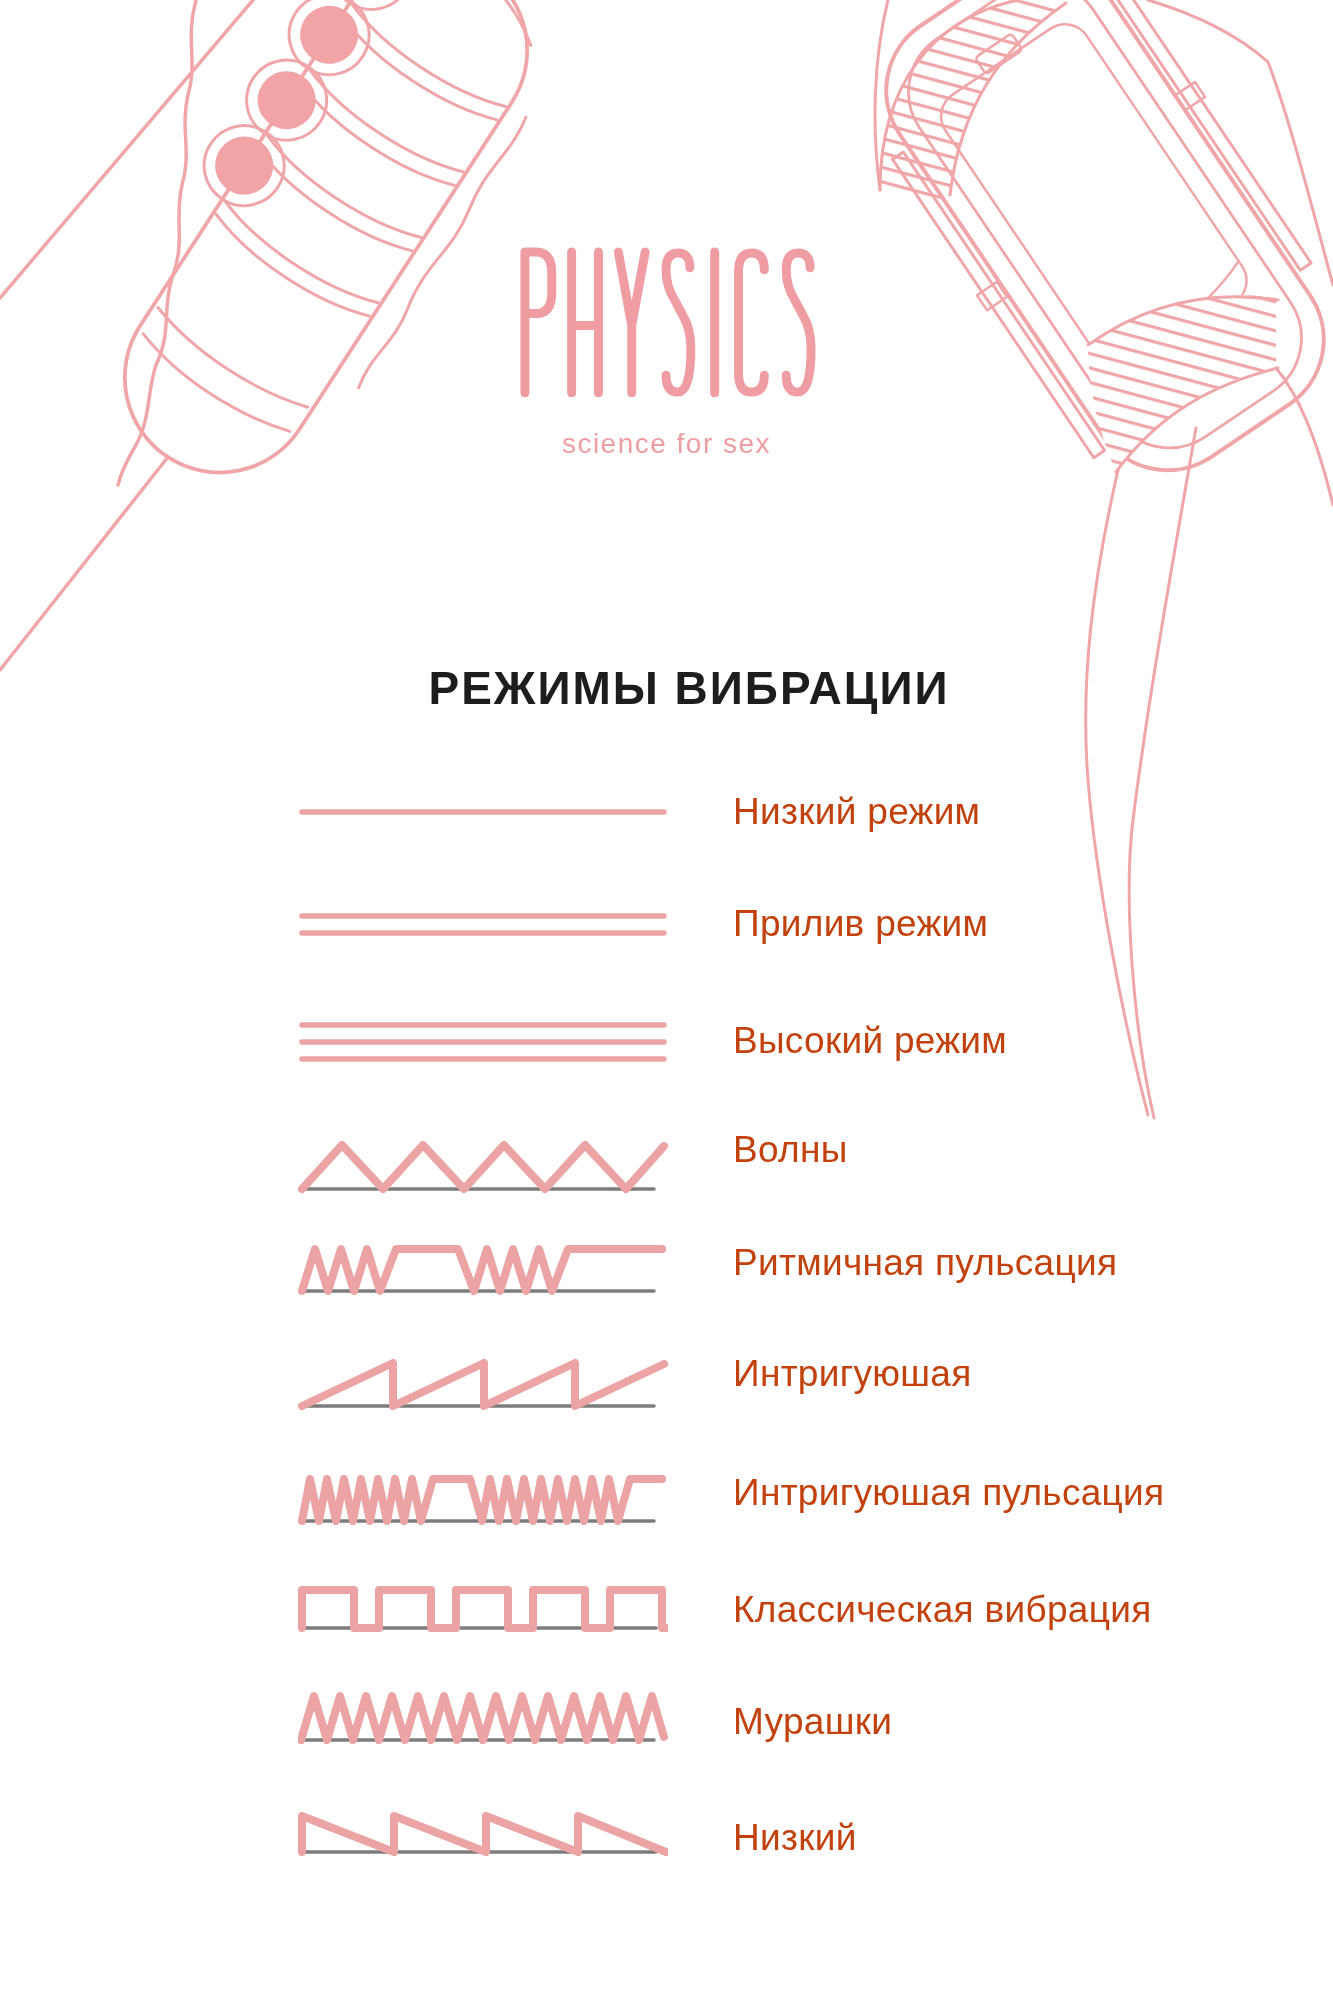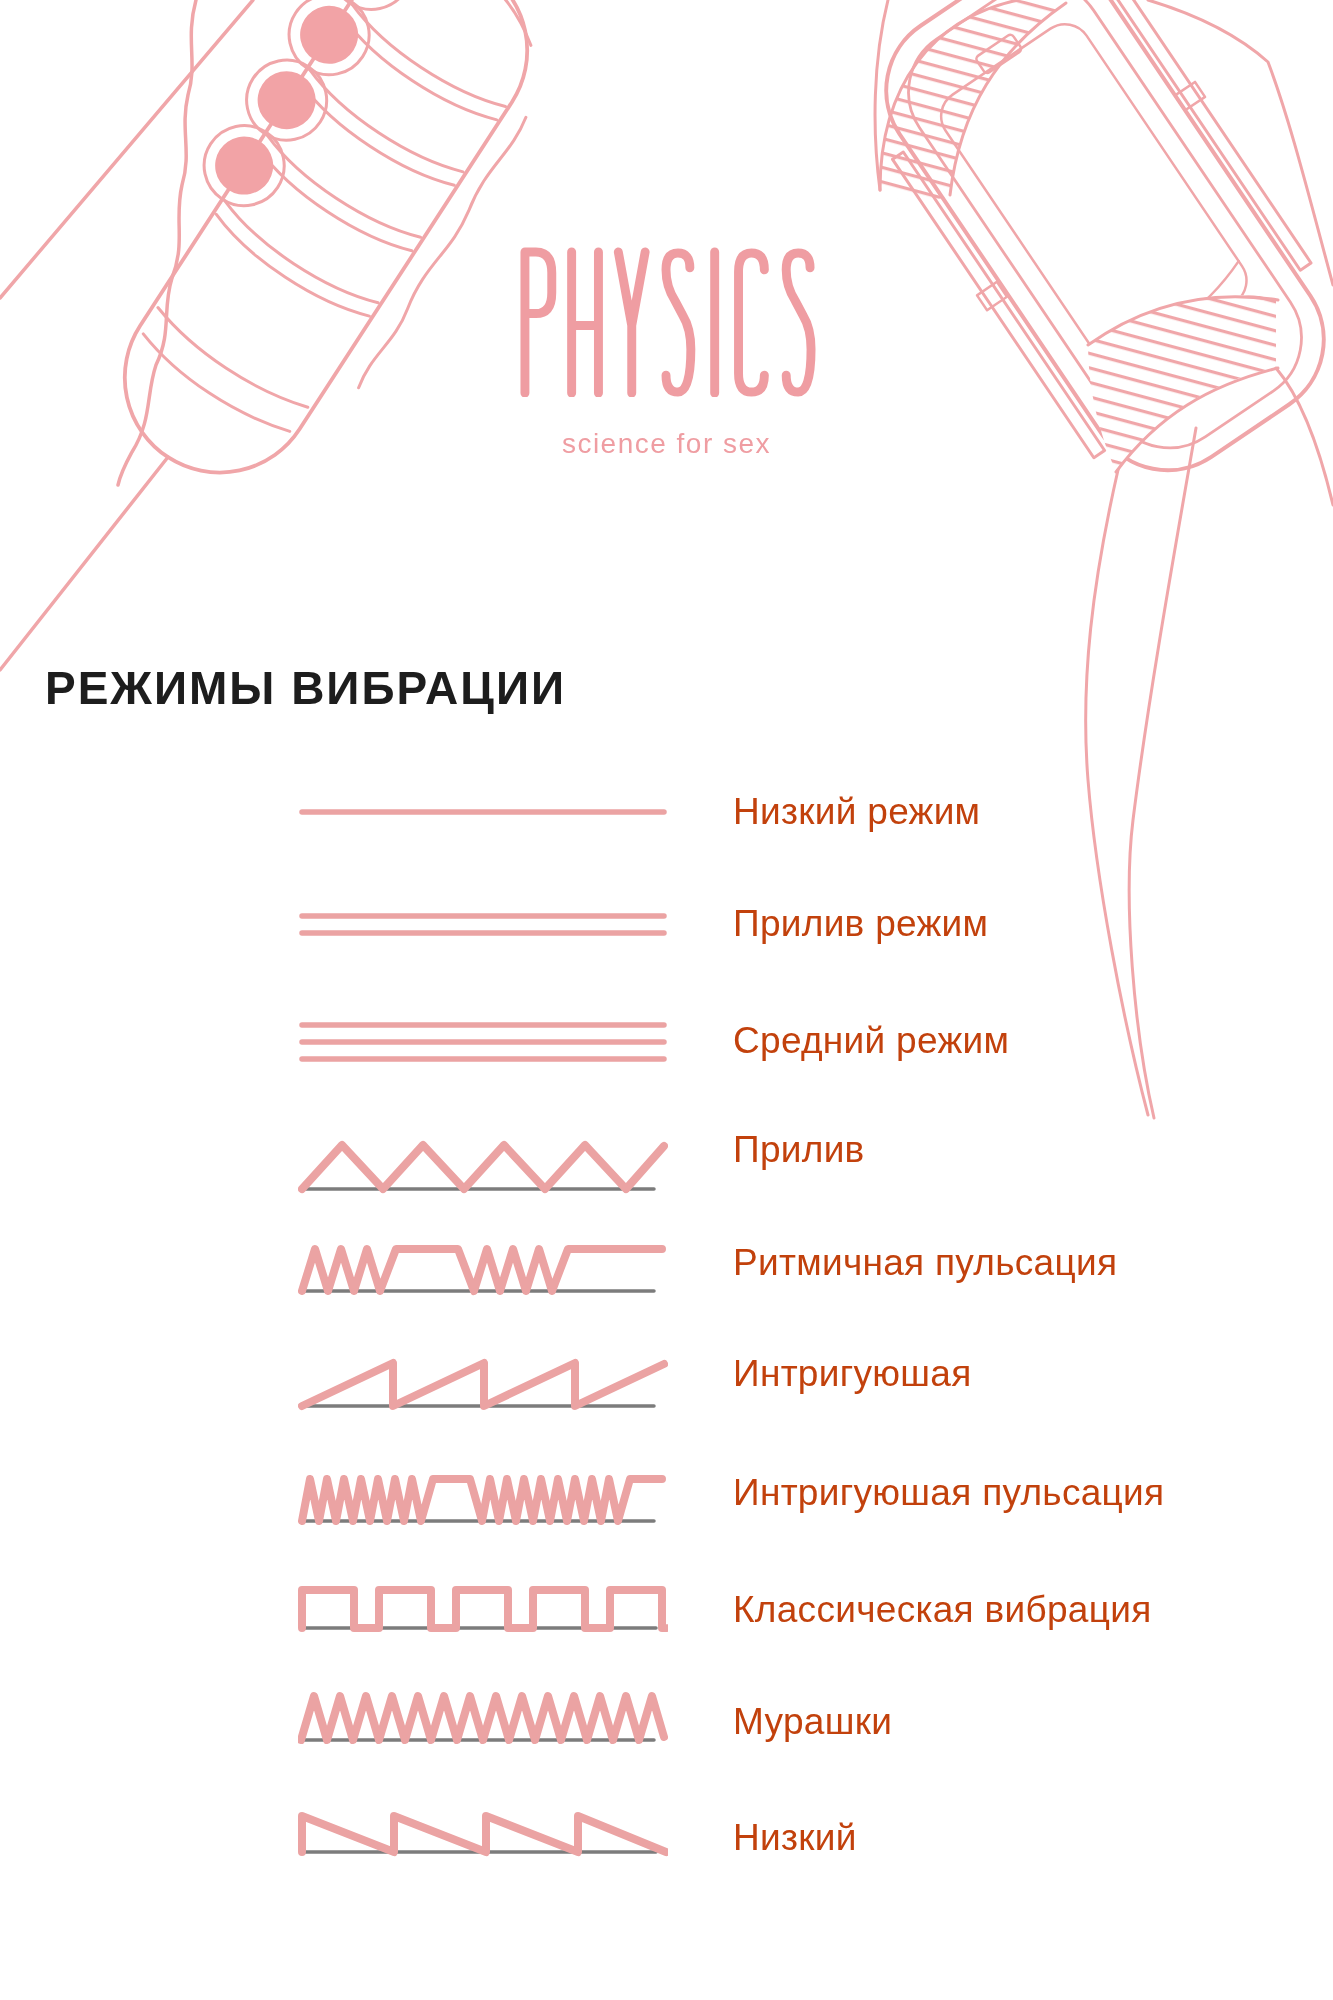--- a/index.html
+++ b/index.html
@@ -7,21 +7,21 @@
     width:1333px;height:2000px;position:relative;overflow:hidden;
     background:#ffffff;font-family:"Liberation Sans", sans-serif;
   }
   .art{position:absolute;pointer-events:none;}
   .logo-svg{position:absolute;left:517px;top:246px;}
   .tagline{
     position:absolute;left:0;right:0;top:400px;text-align:center;
     font-size:28px;letter-spacing:1.5px;color:#EF9DA2;font-weight:400;margin-top:28px;
   }
   .section-title{
-    position:absolute;left:0;right:0;top:630px;
+    position:absolute;left:0;right:0;top:630px;text-align:center;
     font-size:46px;font-weight:bold;letter-spacing:2px;color:#1D1D1D;padding-left:45px;
   }
   .wave{position:absolute;left:298px;}
   .mode-label{
     position:absolute;left:733px;transform:translateY(-50%);
     font-size:37px;letter-spacing:0.3px;color:#c2410c;font-weight:400;
     white-space:nowrap;
   }
   .pinkline{stroke:#EBA3A3;stroke-width:5.5;stroke-linecap:round;fill:none;}
   .wavepink{stroke:#EBA3A3;stroke-width:8;stroke-linecap:round;stroke-linejoin:round;fill:none;}
@@ -143,27 +143,27 @@
 <div class="mode-label" style="top:812px">Низкий режим</div>
 
 <svg class="wave" style="top:892px" width="370" height="64" viewBox="0 0 370 64">
   <path class="pinkline" d="M4,24 H366 M4,41 H366"></path>
 </svg>
 <div class="mode-label" style="top:924px">Прилив режим</div>
 
 <svg class="wave" style="top:1009px" width="370" height="64" viewBox="0 0 370 64">
   <path class="pinkline" d="M4,16 H366 M4,33 H366 M4,50 H366"></path>
 </svg>
-<div class="mode-label" style="top:1041px">Средний режим</div>
+<div class="mode-label" style="top:1041px">Высокий режим</div>
 
 <svg class="wave" style="top:1133px" width="370" height="64" viewBox="0 0 370 64">
   <path class="basegray" d="M3,56 H356"></path>
   <path class="wavepink" d="M4,56 L44,12 85,56 125,12 166,56 206,12 247,56 287,12 328,56 366,13"></path>
 </svg>
-<div class="mode-label" style="top:1150px">Прилив</div>
+<div class="mode-label" style="top:1150px">Волны</div>
 
 <svg class="wave" style="top:1235px" width="370" height="64" viewBox="0 0 370 64">
   <path class="basegray" d="M3,56 H356"></path>
   <path class="wavepink" d="M4,56 L17,14 30,56 43,14 56,56 69,14 82,56 98,14 L160,14 176,56 189,14 202,56 215,14 228,56 241,14 254,56 270,14 L364,14"></path>
 </svg>
 <div class="mode-label" style="top:1263px">Ритмичная пульсация</div>
 
 <svg class="wave" style="top:1350px" width="370" height="64" viewBox="0 0 370 64">
   <path class="basegray" d="M3,56 H356"></path>
   <path class="wavepink" d="M4,56 L95,13 95,56 186,13 186,56 277,13 277,56 366,14"></path>

